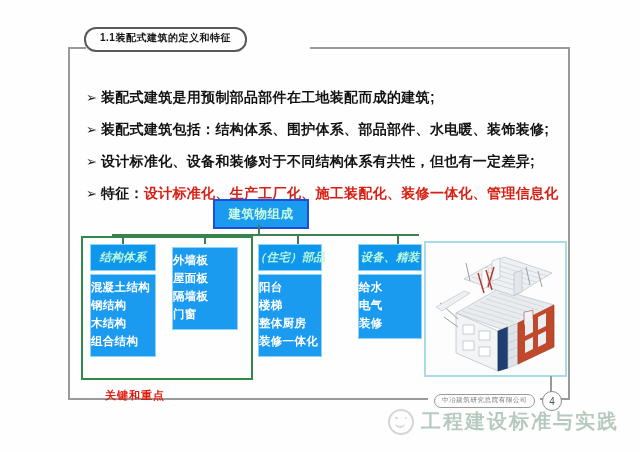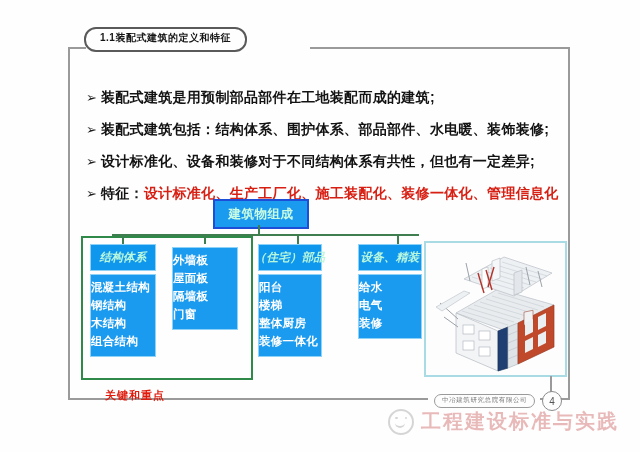--- a/index.html
+++ b/index.html
@@ -115,21 +115,21 @@
     width:22px;height:22px;border-radius:50%;
     border:2px solid #7a7a7a;position:relative;flex:0 0 auto;
   }
   .wm-icon .eye{position:absolute;top:6px;width:2.5px;height:2.5px;border-radius:50%;background:#7a7a7a;}
   .wm-icon .eye.l{left:5px;} .wm-icon .eye.r{right:5px;}
   .wm-icon .mouth{
     position:absolute;left:5px;top:10px;width:10px;height:5px;
     border-bottom:2px solid #7a7a7a;border-radius:0 0 10px 10px;
   }
   .wm-text{
-    font-size:20px;font-weight:bold;color:#b91c1c;letter-spacing:2px;
+    font-size:20px;font-weight:bold;color:#14532d;letter-spacing:2px;
     white-space:nowrap;
   }
 </style>
 </head>
 <body>
 
 <div class="slide">
 
   <div class="frame-left"></div>
   <div class="frame-right"></div>

